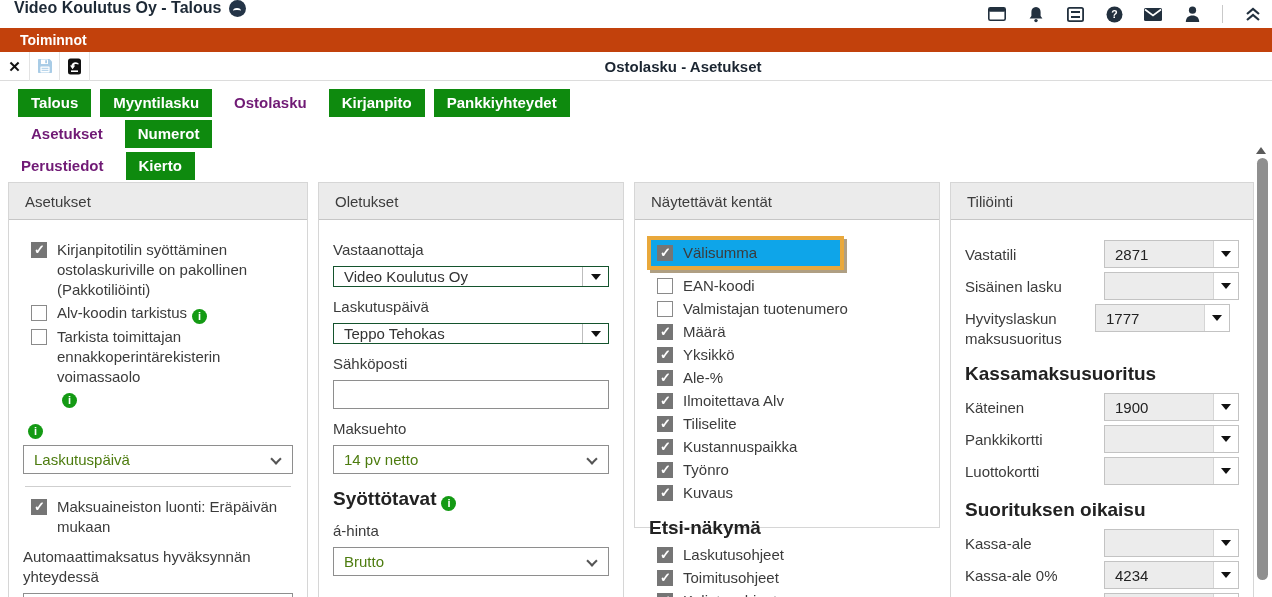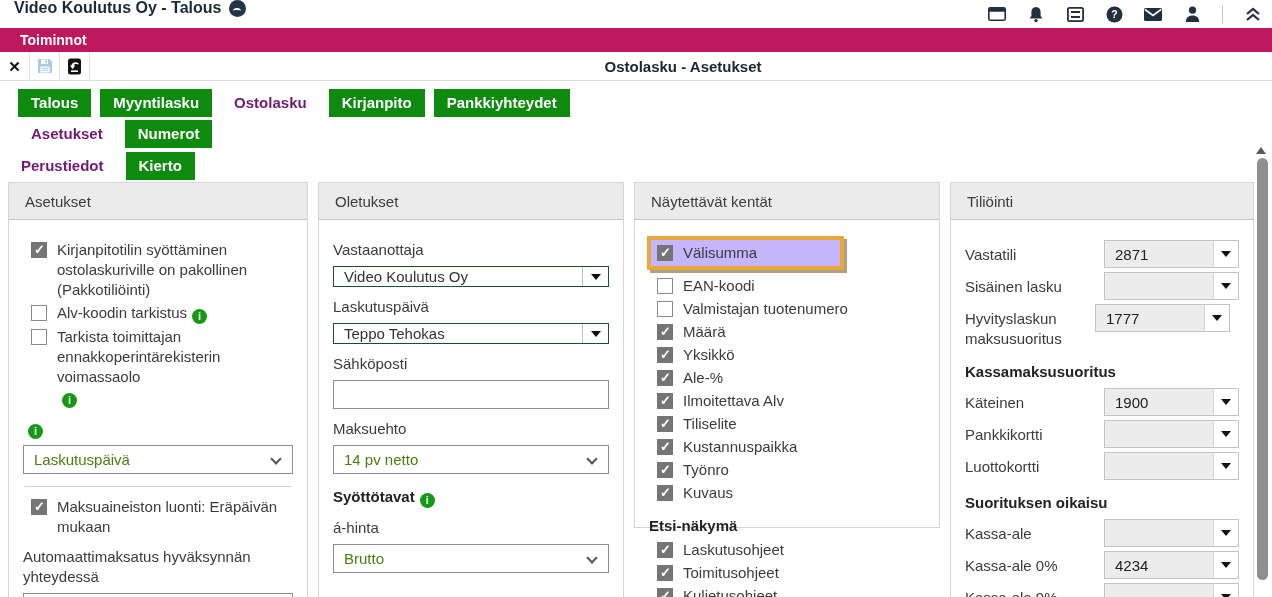--- a/index.html
+++ b/index.html
@@ -12,21 +12,21 @@
   .topbar-title { font-size:16px; font-weight:600; color:#1d2936; margin-left:14px; }
   .gauge { width:17px; height:17px; border-radius:50%; background:#243447; margin-left:8px;
     position:relative; }
   .gauge::after { content:""; position:absolute; left:4px; top:8px; width:8px; height:4px;
     border-top:2px solid #fff; border-radius:50% 50% 0 0; }
   .top-icons { position:absolute; right:10px; top:0; height:28px; display:flex; align-items:center; gap:21px; }
   .ticon { width:18px; height:18px; display:flex; align-items:center; justify-content:center; }
   .ticon svg { display:block; }
   .tdivider { width:1px; height:18px; background:#c9c9c9; }
 
-  .menubar { position:absolute; left:0; top:28px; width:1272px; height:24px; background:#be185d;
+  .menubar { position:absolute; left:0; top:28px; width:1272px; height:24px; background:#c2410c;
     display:flex; align-items:center; }
   .menubar-label { color:#fff; font-size:14px; font-weight:600; margin-left:20px; }
 
   .toolbar { position:absolute; left:0; top:52px; width:1272px; height:29px; background:#fff;
     border-bottom:1px solid #dcdcdc; display:flex; align-items:center; }
   .tbtn { width:30px; height:29px; display:flex; align-items:center; justify-content:center;
     border-right:1px solid #e3e3e3; cursor:pointer; }
   .x-glyph { font-size:15px; font-weight:700; color:#111; line-height:1; }
   .page-title { position:absolute; left:683px; top:0; height:29px; transform:translateX(-50%);
     display:flex; align-items:center; font-size:15px; font-weight:700; color:#1b2531; }
@@ -77,28 +77,28 @@
   
   .combo { height:21px; border:1px solid #14532d; background:#fff; display:flex; cursor:pointer; }
   .combo .ctext { flex:1; display:flex; align-items:center; padding:0 10px; font-size:15px; color:#333; }
   .combo .cbtn { flex:0 0 26px; border-left:1px solid #bdbdbd; background:#fff;
     display:flex; align-items:center; justify-content:center; }
   .tri { width:0; height:0; border-left:5px solid transparent; border-right:5px solid transparent;
     border-top:6px solid #111; }
 
   .hrline { border:none; border-top:1px solid #cfcfcf; margin:12px 2px 10px 2px; }
 
-  .bold-h { font-size:15px; font-weight:700; color:#222; }
+  .bold-h { font-size:19px; font-weight:700; color:#222; }
 
   .textinput { height:29px; border:1px solid #8e8e8e; background:#fff; width:100%;
     font-size:15px; padding:0 10px; font-family:inherit; }
 
   
   .hl { border:4px solid #E9A83B; box-shadow:3px 3px 0 rgba(96,64,8,0.5);
-    margin:2px 0 6px -2px; padding:3px 10px 3px 6px; width:197px; background:#c4b5fd; }
+    margin:2px 0 6px -2px; padding:3px 10px 3px 6px; width:197px; background:#0ea5e9; }
   .hl .cbrow { margin:0; }
 
   
   .acc-row { display:flex; align-items:flex-start; margin-bottom:4px; }
   .acc-label { flex:1; font-size:15px; color:#3b3b3b; line-height:20px; padding-top:5px; }
   .acc-ctrl { flex:0 0 135px; height:28px; border:1px solid #c3c3c3; display:flex; cursor:pointer; }
   .acc-val { flex:1; background:#ececec; display:flex; align-items:center; padding:0 10px;
     font-size:15px; color:#222; }
   .acc-btn { flex:0 0 25px; background:#fff; display:flex; align-items:center; justify-content:center;
     border-left:1px solid #d5d5d5; }

